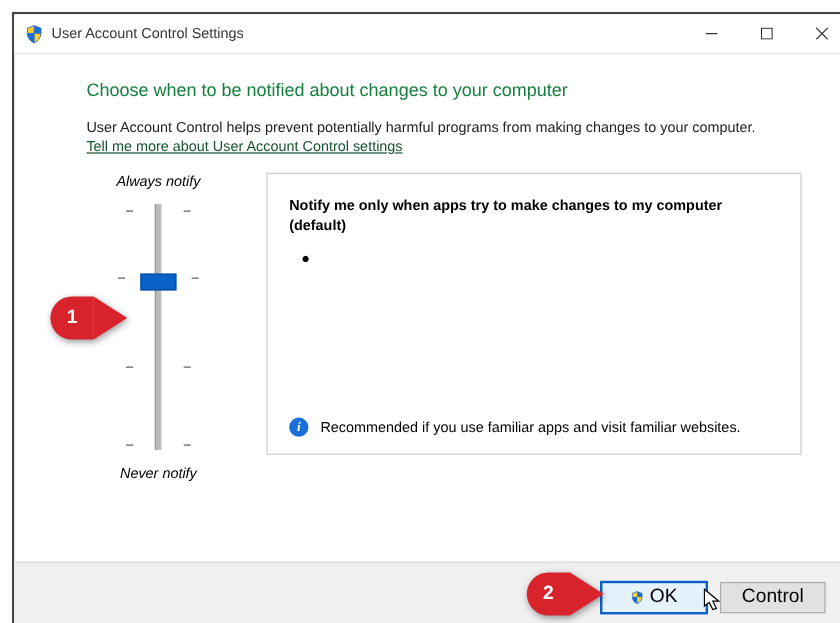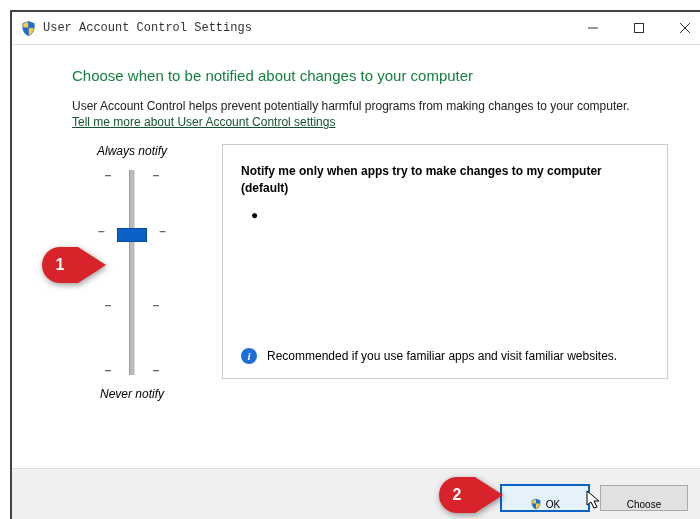--- a/index.html
+++ b/index.html
@@ -17,21 +17,21 @@
     }
     .titlebar {
       height: 32px; background: #fff;
       display: flex; align-items: center;
       border-bottom: 1px solid #e0e0e0;
       font-size: 12px;
     }
     .titlebar .shield-icon {
       width: 17px; height: 17px; margin: 0 6px 0 8px;
     }
-    .titlebar .title { color: #333; font-family: Liberation Mono, monospace; }
+    .titlebar .title { color: #333; }
     .titlebar .spacer { flex: 1; }
     .winbtn {
       width: 46px; height: 32px;
       display: flex; align-items: center; justify-content: center;
       color: #333; font-size: 12px;
     }
     .winbtn svg { stroke: #333; }
     .content {
       flex: 1; padding: 22px 40px 10px 60px;
       position: relative;
@@ -95,23 +95,23 @@
       display:flex; align-items:center; justify-content:center;
       flex-shrink:0; font-family: Georgia, serif; font-style: italic;
     }
     .rec-row .txt { line-height:1.4; }
     .footer {
       height:58px; border-top:1px solid #ddd;
       background:#f0f0f0; display:flex; align-items:center;
       justify-content:flex-end; gap:10px; padding:0 20px; position:relative;
     }
     .btn {
-      min-width:86px; height:24px; font-size:10px;
+      min-width:86px; height:24px; font-size:16px;
       border:1px solid #aaa; background:#e1e1e1;
-      display:flex; align-items:flex-end; justify-content:center; gap:4px;
+      display:flex; align-items:center; justify-content:center; gap:4px;
     }
     .btn.primary { border:2px solid #0a62c9; background:#e5f1fb; }
     .shield-sm { width:12px; height:12px; }
     .callout {
       position:absolute; display:flex; align-items:center;
       filter: drop-shadow(1px 2px 3px rgba(0,0,0,0.4)); z-index:5;
     }
     .callout .bubble{
       background:#d8232a; color:#fff; font-weight:bold; font-size:16px;
       width:36px; height:36px; border-radius:18px 0 0 18px;
@@ -215,21 +215,21 @@
     </div>
     <div class="btn primary">
       <svg class="shield-sm" viewBox="0 0 24 24">
         <path d="M12 2 L20 5 V11 C20 16 16 21 12 22 C8 21 4 16 4 11 V5 Z" fill="#ffcc33" stroke="#1962c4" stroke-width="1.2"></path>
         <path d="M12 2 L20 5 V11 L12 11 Z" fill="#1a6fd6"></path>
         <path d="M4 11 L12 11 V22 C8 21 4 16 4 11 Z" fill="#1a6fd6"></path>
       </svg>
       <span>OK</span>
     </div>
     <div class="btn">
-      <span>Choose</span>
+      <span>Control</span>
     </div>
     <div class="cursor">
       <svg width="16" height="20" viewBox="0 0 16 20">
         <path d="M1 1 L1 15 L5 12 L8 18 L11 17 L8 11 L13 11 Z" fill="#fff" stroke="#000" stroke-width="1"></path>
       </svg>
     </div>
   </div>
 
 </div>
 </div>

